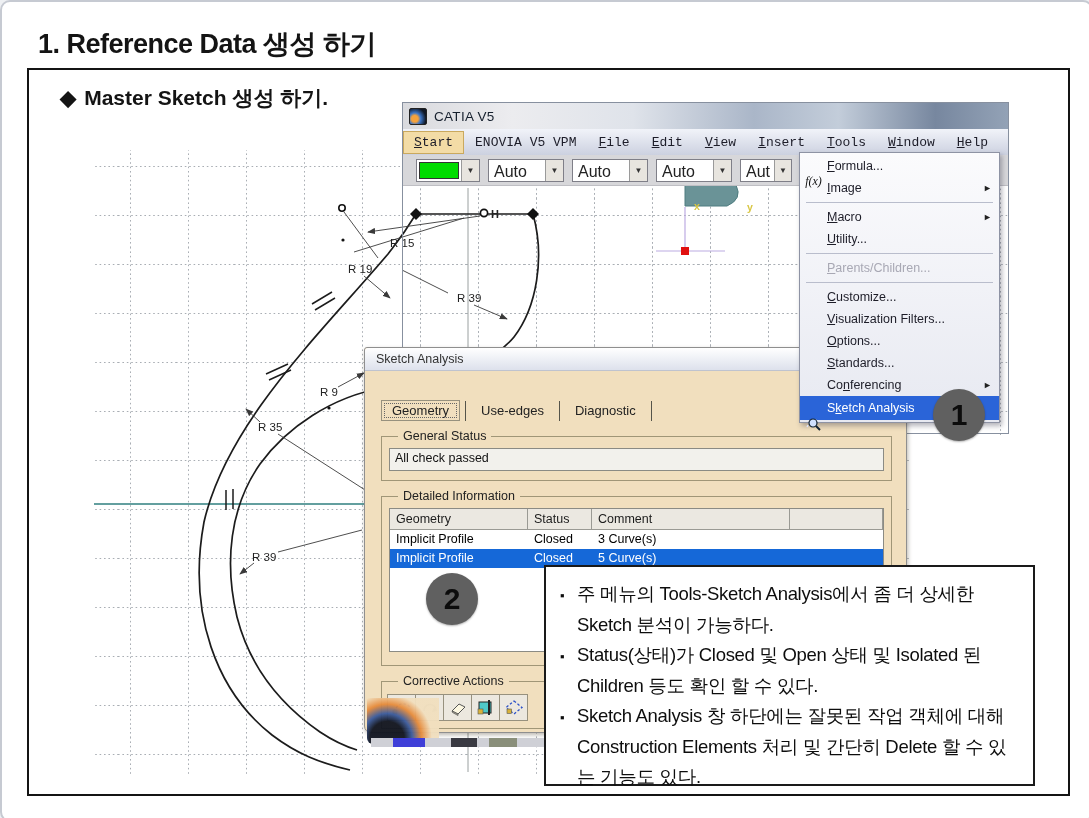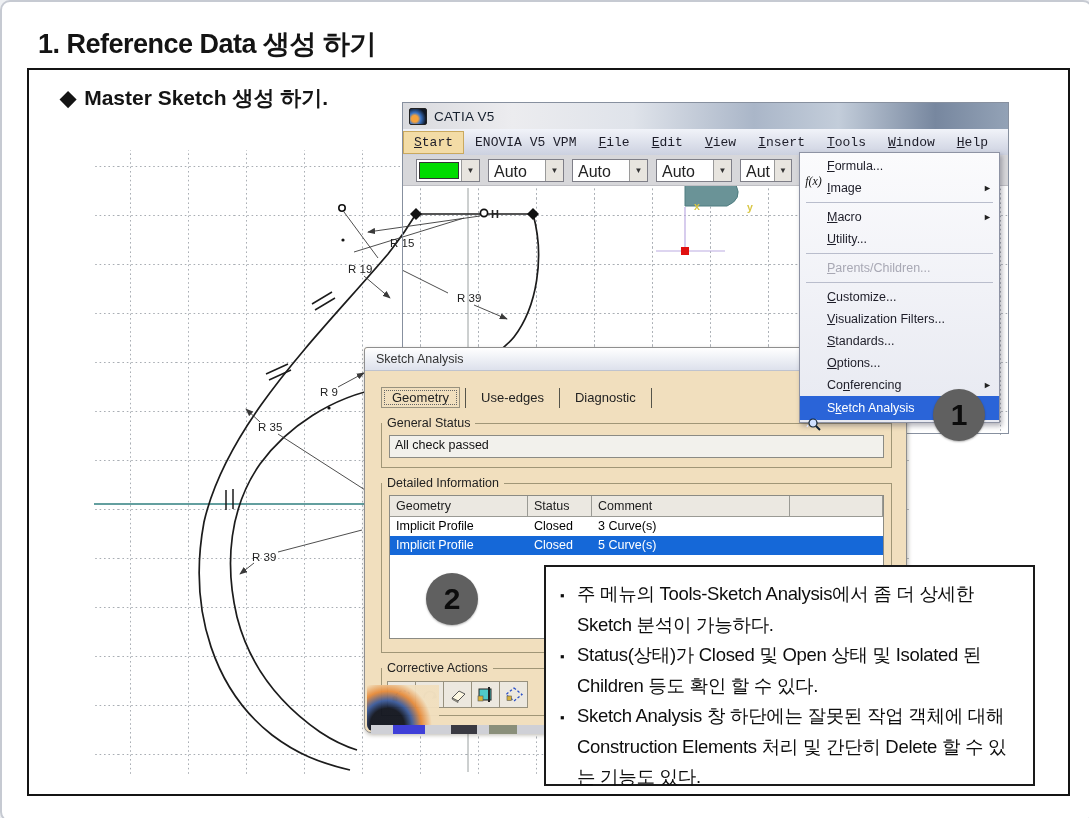--- a/index.html
+++ b/index.html
@@ -41,27 +41,27 @@
   .tmi .sub{position:absolute;right:7px;font-size:9px;color:#222;}
   .tmi.disabled{color:#a8a8b4;}
   .tmi.hl{height:24px;background:#2a64d8;color:#fff;}
   .tm-sep{height:1px;background:#b9bdcc;margin:3px 6px;}
   u{text-decoration:underline;}
   
   #dialog{left:362px;top:345px;width:543px;height:386px;background:#f1dfbe;border:1px solid #8f8f8f;
      border-radius:3px 3px 7px 7px;box-shadow:1px 2px 4px rgba(60,50,30,.35);box-sizing:border-box;}
   #dlg-titlebar{height:22px;background:linear-gradient(180deg,#ffffff,#dde1ec);border-bottom:1px solid #bfc3cf;
      border-radius:3px 3px 0 0;display:flex;align-items:center;padding-left:11px;font-size:12.5px;color:#333;}
-  #dlg-body{position:relative;padding:12px 14px 0 16px;height:calc(100% - 22px);box-sizing:border-box;}
+  #dlg-body{position:relative;padding:12px 14px 0 16px;height:calc(100% - 22px);box-sizing:border-box;margin-top:13px;}
   #tabs{display:flex;align-items:center;margin-top:4px;font-size:13px;color:#222;}
   .tab{padding:2px 10px;}
   .tab.on{border:1px solid #97917e;outline:1px dotted #666;outline-offset:-4px;background:#f1dfbe;}
   .tabsep{width:0;height:20px;border-left:1.6px solid #55544a;margin:0 5px;}
   .groupbox{position:relative;border:1px solid #a09677;margin-top:15px;}
-  .groupbox .legend{position:absolute;top:-8px;left:0;background:#f1dfbe;padding:0 5px;font-size:12.5px;color:#222;white-space:nowrap;}
+  .groupbox .legend{position:absolute;top:-8px;left:16px;background:#f1dfbe;padding:0 5px;font-size:12.5px;color:#222;white-space:nowrap;}
   #status-field{margin:11px 7px 9px 7px;height:19px;background:#f2f1ec;border:1px solid #8b8b84;
      font-size:12.5px;color:#111;padding:2px 0 0 5px;}
   #detail-box{height:168px;}
   #dtable{margin:11px 7px 8px 7px;height:142px;background:#fff;border:1px solid #8b8b84;overflow:hidden;font-size:12.5px;}
   .trow{display:flex;height:19px;line-height:19px;}
   .trow.head{background:#ebe8e1;border-bottom:1px solid #9a9a94;color:#1c1c1c;height:20px;line-height:20px;}
   .trow .c{padding-left:6px;white-space:nowrap;overflow:hidden;box-sizing:border-box;}
   .trow.head .c{border-right:1px solid #9a9a94;}
   .c0{width:138px;}.c1{width:64px;}.c2{width:198px;}.c3{flex:1;}
   .trow.sel{background:#1568d8;color:#fff;}
@@ -323,24 +323,24 @@
       <span><u>P</u>arents/Children...</span>
     </div>
     <div class="tm-sep"></div>
     <div class="tmi">
       <span><u>C</u>ustomize...</span>
     </div>
     <div class="tmi">
       <span><u>V</u>isualization Filters...</span>
     </div>
     <div class="tmi">
+      <span><u>O</u>ptions...</span>
+    </div>
+    <div class="tmi">
       <span><u>S</u>tandards...</span>
-    </div>
-    <div class="tmi">
-      <span><u>O</u>ptions...</span>
     </div>
     <div class="tmi">
       <span>Co<u>n</u>ferencing</span>
       <span class="sub">►</span>
     </div>
     <div class="tmi hl">
       <span class="ico">
         <svg width="18" height="16">
             <path d="M2 12 C5 5 11 4 16 7" fill="none" stroke="#dfe6ff" stroke-width="1.3" stroke-dasharray="2 1.6"></path>
             <circle cx="8" cy="8" r="4" fill="#cfe0ff" stroke="#123" stroke-width="1.2"></circle>

